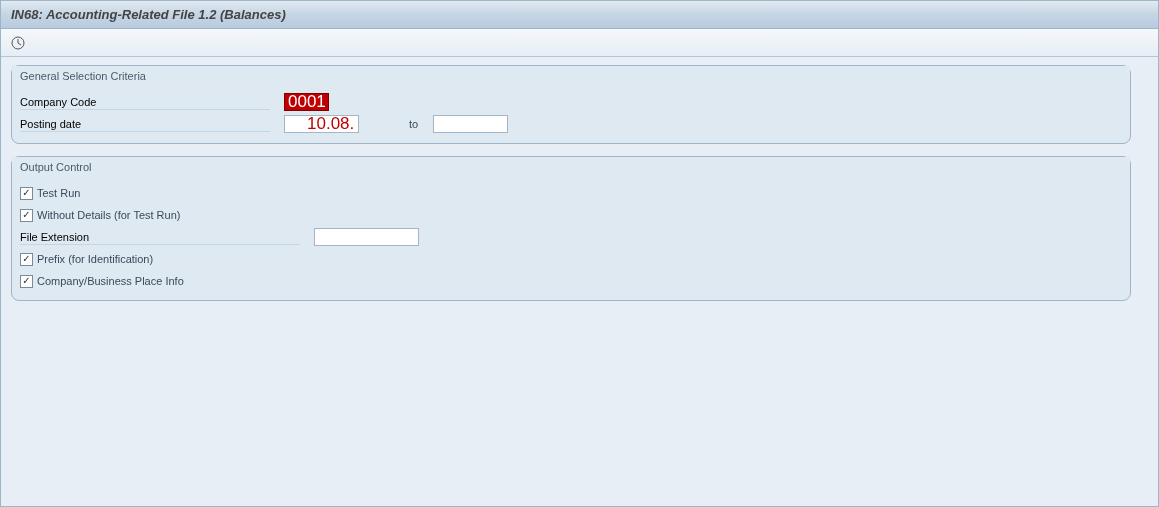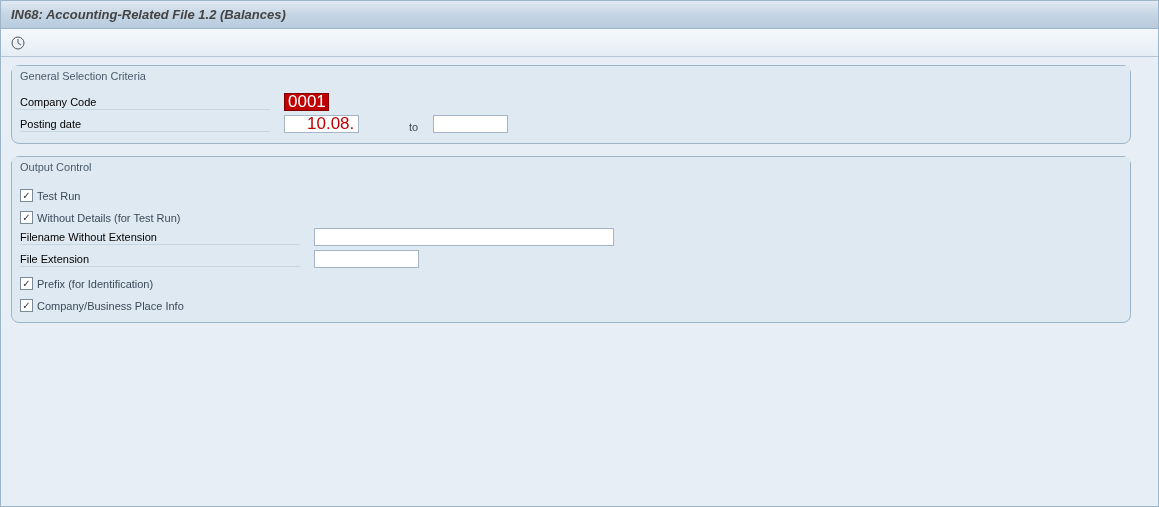--- a/index.html
+++ b/index.html
@@ -74,21 +74,21 @@
       background: #dfe9f2;
       color: #4a5a6a;
       font-size: 11px;
       border-bottom: 1px solid transparent;
     }
     .group-content {
       padding: 4px 8px 8px 8px;
     }
     .form-row {
       display: flex;
-      align-items: flex-end;
+      align-items: center;
       padding: 2px 0;
       height: 22px;
     }
     .input-field {
       background: #fff;
       border: 1px solid #a5b5c5;
       height: 18px;
       padding: 1px 3px;
       font-size: 17px;
       font-family: inherit;
@@ -195,27 +195,20 @@
 
         <div class="form-row">
           <div class="checkbox-container">
             <div class="checkbox-box">
                 <span>✓</span>
               </div>
             <span class="checkbox-label">Without Details (for Test Run)</span>
           </div>
         </div>
 
-        <div class="form-row">
-          <div class="row-underline row-underline-wide" style="width:280px">
-            <span>Filename Without Extension</span>
-          </div>
-          <div style="width:14px"></div>
-          <input type="text" class="input-field" style="width: 300px;" value="">
-        </div>
 
         <div class="form-row">
           <div class="row-underline row-underline-wide" style="width:280px">
             <span>File Extension</span>
           </div>
           <div style="width:14px"></div>
           <input type="text" class="input-field" style="width: 105px;" value="">
         </div>
 
         <div class="form-row">

